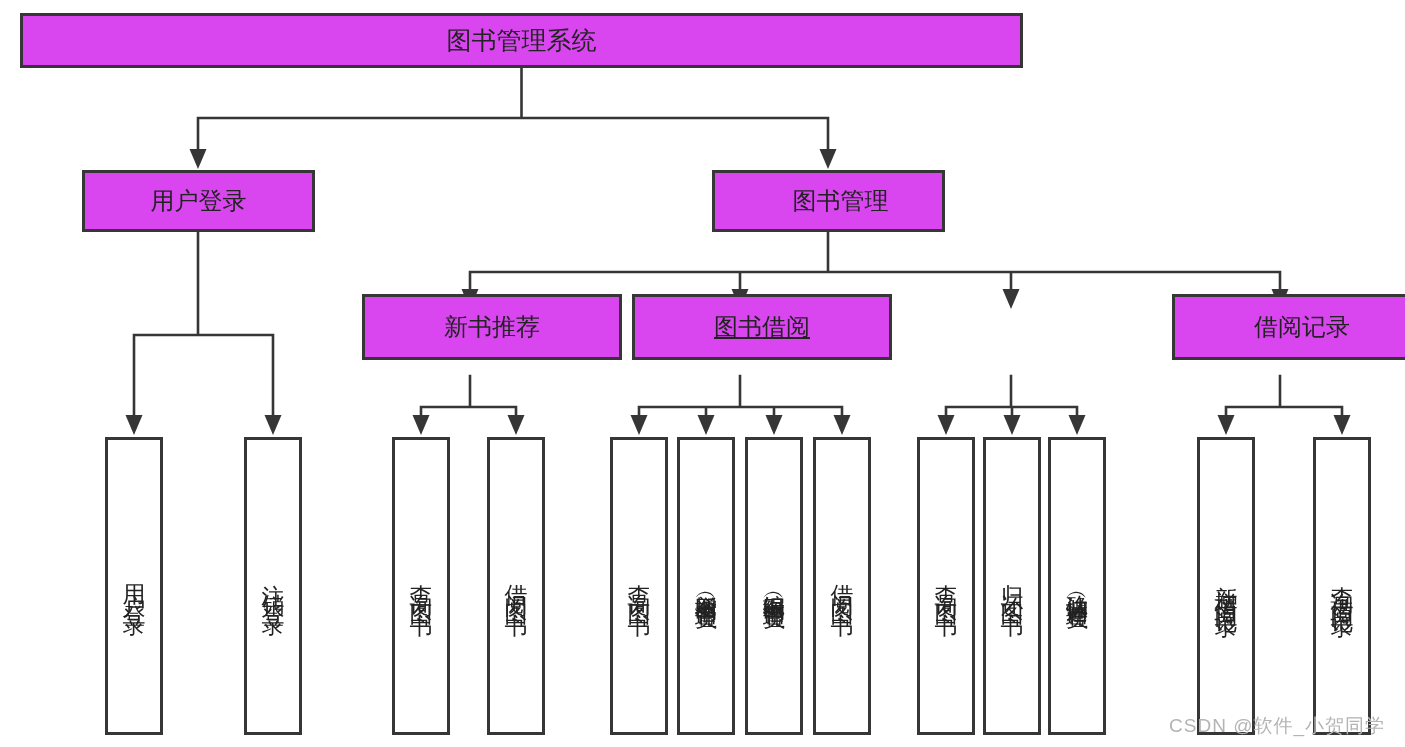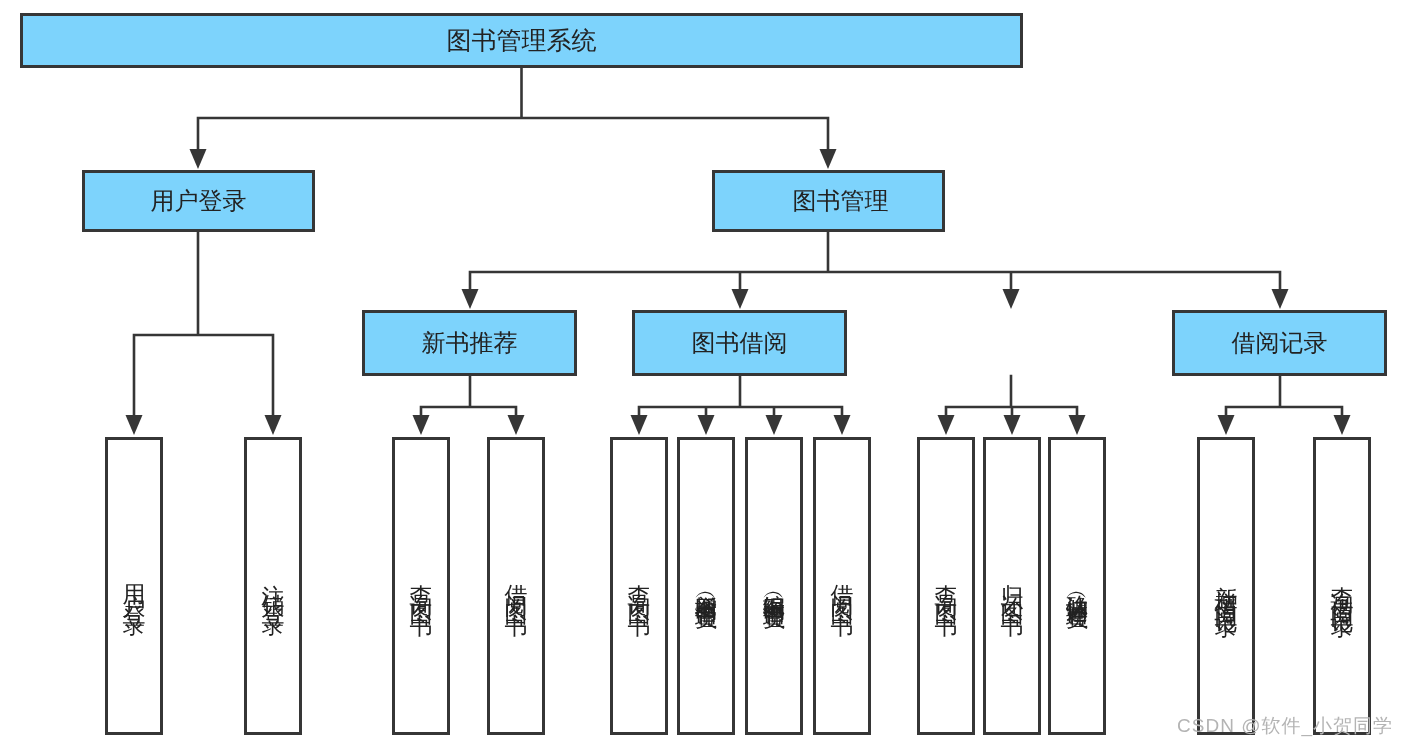--- a/index.html
+++ b/index.html
@@ -8,46 +8,46 @@
     width:1405px;height:747px;
     background:#ffffff;
     font-family:"Liberation Sans","DejaVu Sans",sans-serif;
     overflow:hidden;
   }
   #connector-svg{position:absolute;left:0;top:0;width:1405px;height:747px;}
   .node{
     position:absolute;
     box-sizing:border-box;
     border:3px solid #363636;
-    background:#7dd3fc;
+    background:#d946ef;
     display:flex;align-items:center;justify-content:center;
     color:#222222;
   }
   .node .lbl{white-space:nowrap;}
   .root{left:20px;top:13px;width:1003px;height:55px;font-size:25px;}
   .lvl2{top:170px;width:233px;height:62px;font-size:24px;}
-  .lvl3{top:310px;width:215px;height:66px;font-size:24px;}
+  .lvl3{top:294px;width:260px;height:66px;font-size:24px;}
   .vnode{
     position:absolute;top:437px;width:58px;height:298px;
     box-sizing:border-box;border:3px solid #363636;background:#fff;
     display:flex;align-items:center;justify-content:center;
     color:#222222;
   }
   .vnode .vtext{
     writing-mode:vertical-rl;
     text-orientation:mixed;
     font-size:23px;
     line-height:1;
   }
   .ls-wide{letter-spacing:10px;}
   .ls-mid{letter-spacing:6px;}
   .ls-tight{letter-spacing:2px;}
   .watermark{
     position:absolute;
-    right:12px;bottom:8px;
+    right:20px;bottom:8px;
     font-size:19px;
     color:#b4b4b4;
     letter-spacing:1px;
     z-index:5;
     white-space:nowrap;
   }
 </style>
 </head>
 <body>
 
@@ -103,21 +103,21 @@
   <div class="node lvl2" style="left:82px;">
     <span class="lbl">用户登录</span>
   </div>
   <div class="node lvl2" style="left:712px;padding-left:24px;">
     <span class="lbl">图书管理</span>
   </div>
 
   <div class="node lvl3" style="left:362px;">
     <span class="lbl">新书推荐</span>
   </div>
-  <div class="node lvl3" style="left:632px;">
+  <div class="node lvl3" style="left:632px;text-decoration:underline;">
     <span class="lbl">图书借阅</span>
   </div>
   <div class="node lvl3" style="left:1172px;text-align:right;">
     <span class="lbl">借阅记录</span>
   </div>
 
   <div class="vnode" style="left:105px;">
     <span class="vtext ls-wide">用户登录</span>
   </div>
   <div class="vnode" style="left:244px;">

